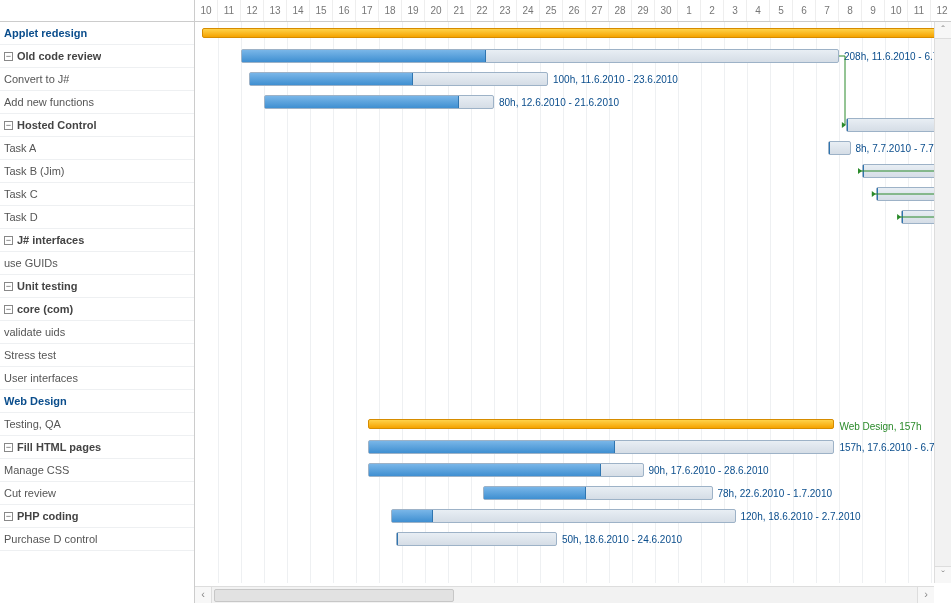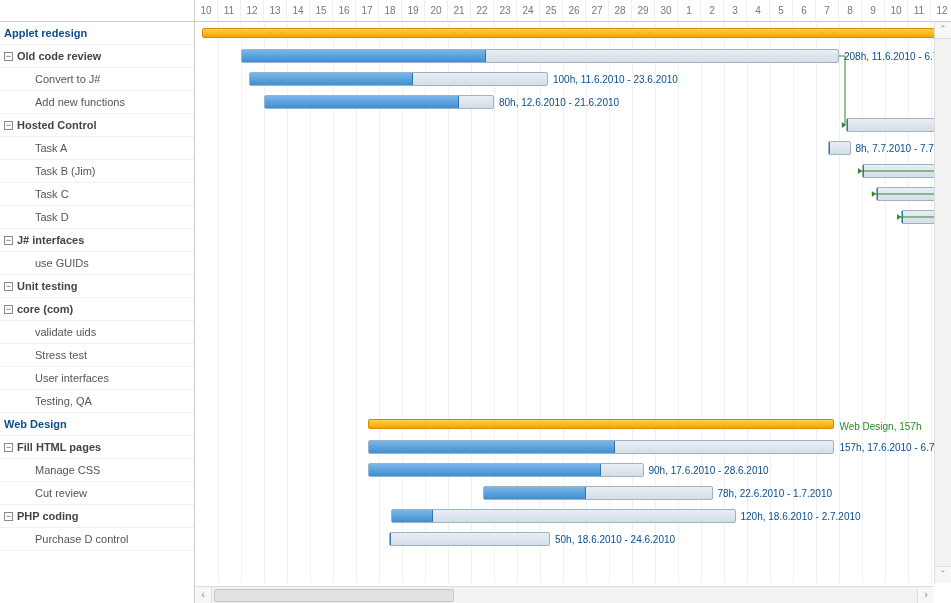--- a/index.html
+++ b/index.html
@@ -15,21 +15,21 @@
 .row{height:23px;border-bottom:1px solid #eef0f2;display:flex;align-items:center;position:relative;}
 .left-panel .row{padding-left:4px;}
 .row .label{white-space:nowrap;overflow:hidden;}
 .toggle{display:inline-block;width:9px;height:9px;border:1px solid #888;line-height:7px;text-align:center;font-size:9px;margin-right:4px;cursor:pointer;color:#555;background:#fff;}
 .indent0{padding-left:4px;}
 .indent1{padding-left:18px;}
 .indent2{padding-left:32px;}
 .indent3{padding-left:46px;text-align:right;}
 .project{color:#0a4d8c;font-weight:bold;}
 .group{font-weight:bold;color:#444;}
-.task{color:#555;margin-left:31px;}
+.task{color:#555;}
 .grid{position:absolute;top:22px;left:0;right:0;bottom:20px;}
 .grid-col{position:absolute;top:0;bottom:0;border-right:1px solid #eef0f2;}
 .chart-rows{position:absolute;top:22px;left:0;right:0;}
 .chart-row{height:23px;position:relative;border-bottom:1px solid transparent;}
 .bar{position:absolute;height:14px;top:4px;border-radius:2px;}
 .bar.summary{background:linear-gradient(#ffd24a,#f5a300);border:1px solid #d68c00;height:10px;top:6px;}
 .bar.group-bar{background:linear-gradient(#e8eef4,#d5dde6);border:1px solid #9db2c7;height:14px;}
 .bar.task-bar{background:linear-gradient(#e8eef4,#d5dde6);border:1px solid #9db2c7;}
 .bar .progress{position:absolute;left:0;top:0;bottom:0;background:linear-gradient(#79b6e8,#3f8fd1);border-right:1px solid #2f75b0;}
 .bar-label{position:absolute;left:100%;margin-left:6px;top:0;line-height:14px;white-space:nowrap;font-size:10px;color:#0a4d8c;}
@@ -99,25 +99,25 @@
         </div>
         <div class="row indent3">
           <span class="label task">validate uids</span>
         </div>
         <div class="row indent2">
           <span class="label task">Stress test</span>
         </div>
         <div class="row indent2">
           <span class="label task">User interfaces</span>
         </div>
+        <div class="row indent0">
+          <span class="label project">Web Design</span>
+        </div>
         <div class="row indent1">
           <span class="label task">Testing, QA</span>
-        </div>
-        <div class="row indent0">
-          <span class="label project">Web Design</span>
         </div>
         <div class="row indent0">
           <span class="toggle">−</span>
           <span class="label group">Fill HTML pages</span>
         </div>
         <div class="row indent1">
           <span class="label task">Manage CSS</span>
         </div>
         <div class="row indent1">
           <span class="label task">Cut review</span>
@@ -282,21 +282,21 @@
             <span class="bar-label">78h, 22.6.2010 - 1.7.2010</span>
           </div>
         </div>
         <div class="chart-row">
           <div class="bar group-bar" style="left: 195.5px; width: 345px;">
             <div class="progress" style="width: 12%;"></div>
             <span class="bar-label">120h, 18.6.2010 - 2.7.2010</span>
           </div>
         </div>
         <div class="chart-row">
-          <div class="bar task-bar" style="left: 194px; width: 161px;">
+          <div class="bar task-bar" style="left: 201px; width: 161px;">
             <div class="progress" style="width: 0%;"></div>
             <span class="bar-label">50h, 18.6.2010 - 24.6.2010</span>
           </div>
         </div>
       </div>
     <svg class="dep" id="deps" style="top:22px;left:0;width:100%;height:560px;">
         <line x1="644" y1="34" x2="650" y2="34"></line>
         <line x1="650" y1="34" x2="650" y2="103"></line>
         <line x1="650" y1="103" x2="646.9" y2="103"></line>
         <polygon points="646.9,100 650.9,103 646.9,106"></polygon>

